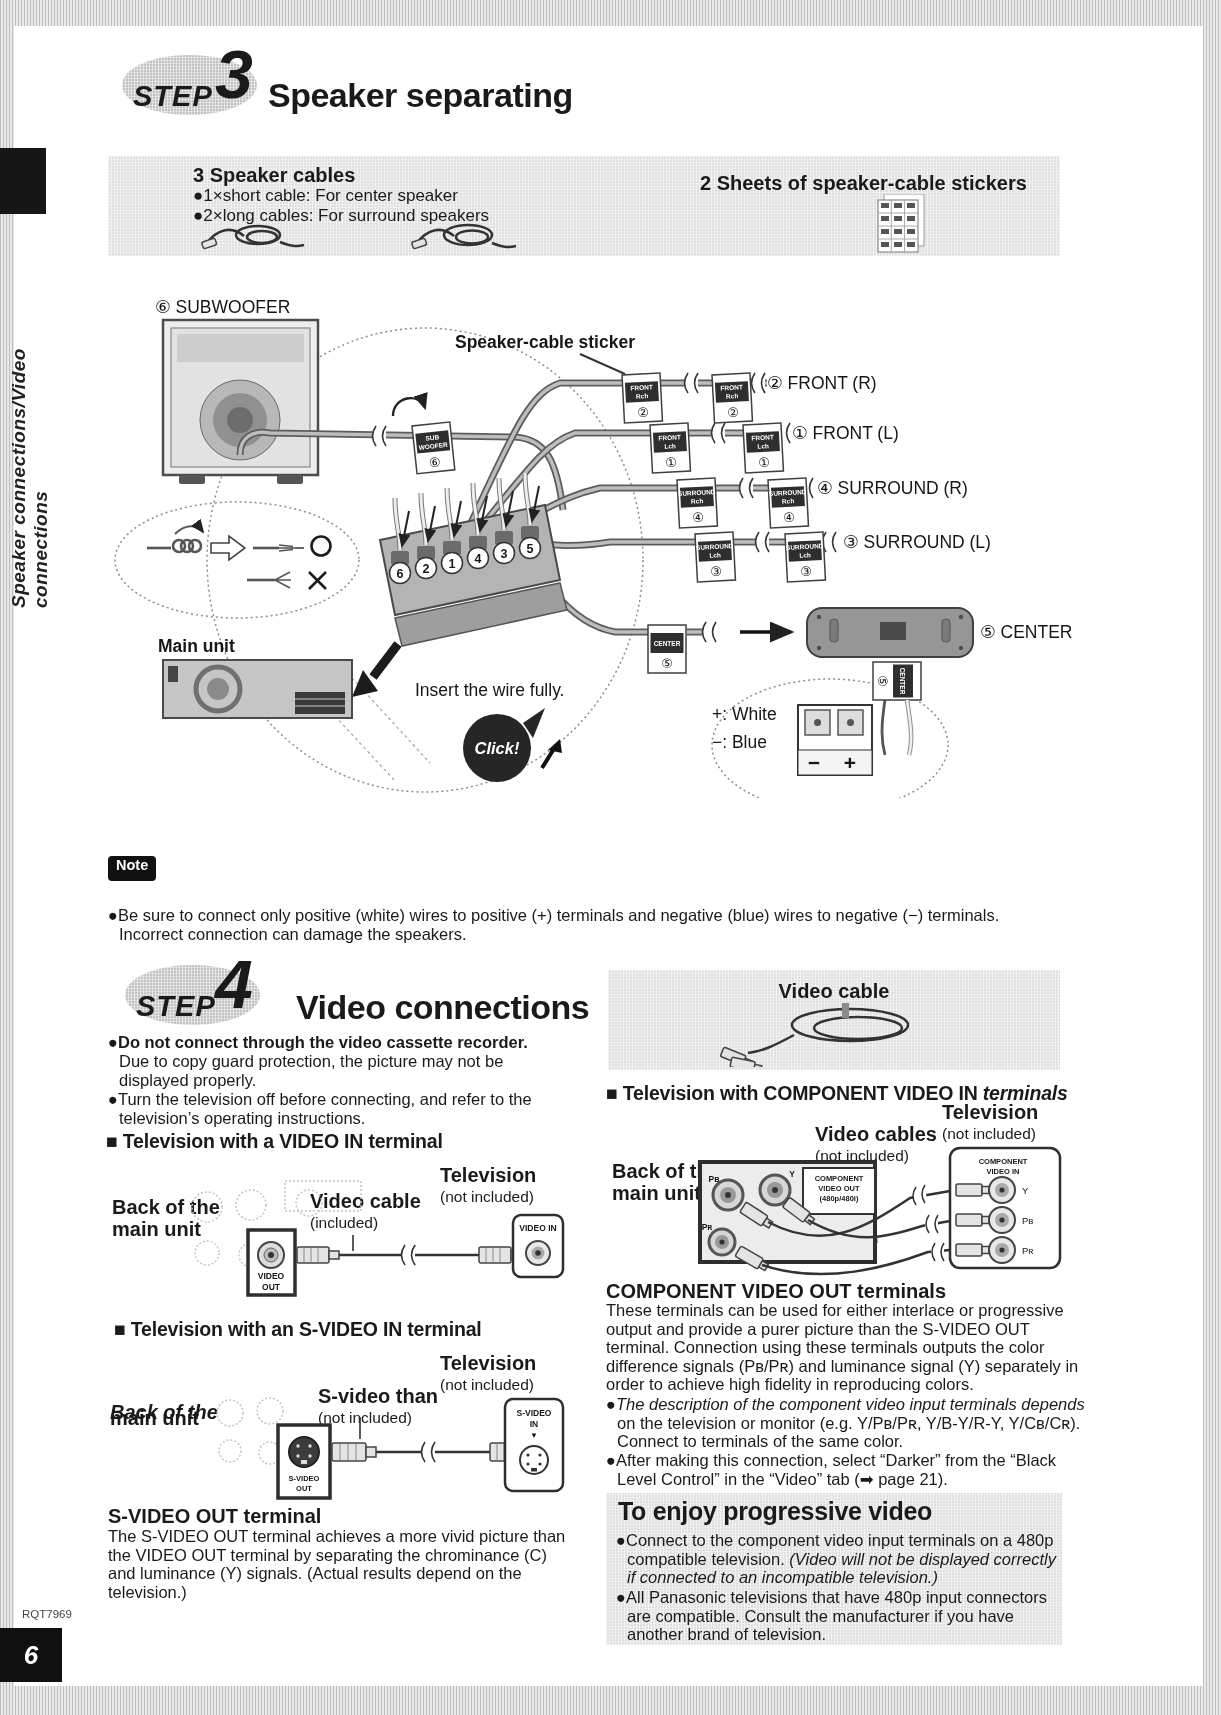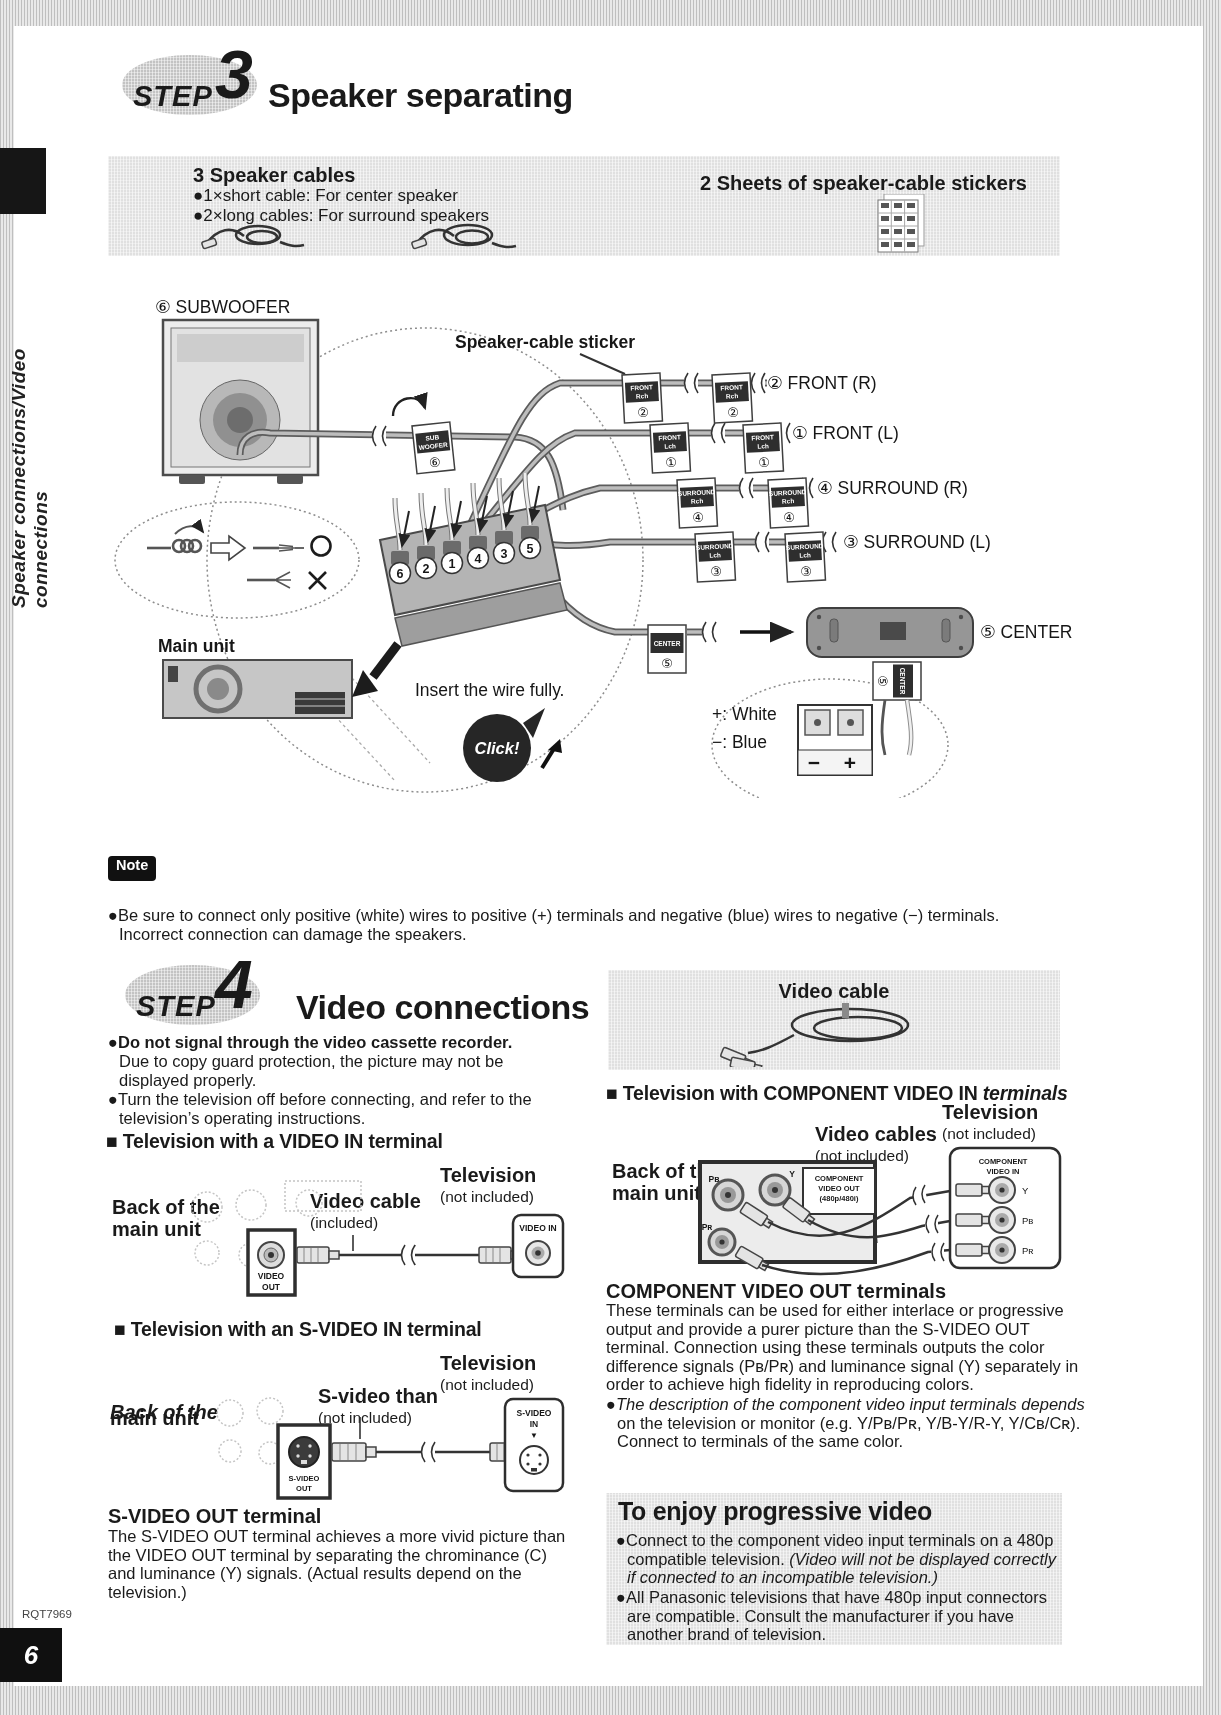--- a/index.html
+++ b/index.html
@@ -376,21 +376,21 @@
   <div class="abs body16" style="left:108px;top:906px;white-space:nowrap">●Be sure to connect only positive (white) wires to positive (+) terminals and negative (blue) wires to negative (−) terminals.</div>
   <div class="abs body16" style="left:119px;top:925px;white-space:nowrap">Incorrect connection can damage the speakers.</div>
 
   <div class="abs" style="left:111px;top:950px;width:560px;height:95px">
     <div class="stepellipse" style="left:14px;top:15px;width:135px;height:60px"></div>
     <span class="stepw" style="left:25px;top:40px">STEP</span>
     <span class="stepn" style="left:104px;top:0">4</span>
   </div>
   <div class="abs h1" style="left:296px;top:988px">Video connections</div>
 
-  <div class="abs body16 b" style="left:108px;top:1033px;white-space:nowrap">●Do not signal through the video cassette recorder.</div>
+  <div class="abs body16 b" style="left:108px;top:1033px;white-space:nowrap">●Do not connect through the video cassette recorder.</div>
   <div class="abs body16" style="left:119px;top:1052px;width:452px">Due to copy guard protection, the picture may not be displayed properly.</div>
   <div class="abs body16 hang" style="left:108px;top:1090px;width:452px">●Turn the television off before connecting, and refer to the television’s operating instructions.</div>
 
   <div class="abs h2" style="left:106px;top:1130px">■ Television with a VIDEO IN terminal</div>
   <div class="abs lblb" style="left:440px;top:1164px">Television</div>
   <div class="abs lbln" style="left:440px;top:1186px">(not included)</div>
   <div class="abs lblb" style="left:310px;top:1190px">Video cable</div>
   <div class="abs lbln" style="left:310px;top:1212px">(included)</div>
   <div class="abs lblb" style="left:112px;top:1196px">Back of the</div>
   <div class="abs lblb" style="left:112px;top:1218px">main unit</div>
@@ -568,20 +568,21 @@
       <circle cx="392" cy="150" r="7" fill="#aaa"></circle>
       <circle cx="392" cy="150" r="2.6" fill="#333"></circle>
     <text x="412" y="94" font-size="9.5">Y</text>
     <text x="412" y="124" font-size="9.5">Pʙ</text>
     <text x="412" y="154" font-size="9.5">Pʀ</text>
   </svg>
 
   <div class="abs lblb" style="left:606px;top:1280px">COMPONENT VIDEO OUT terminals</div>
   <div class="abs body16" style="left:606px;top:1301px;width:474px">These terminals can be used for either interlace or progressive output and provide a purer picture than the S-VIDEO OUT terminal. Connection using these terminals outputs the color difference signals (Pʙ/Pʀ) and luminance signal (Y) separately in order to achieve high fidelity in reproducing colors.</div>
   <div class="abs body16 hang" style="left:606px;top:1395px;width:478px"><span class="i">●The description of the component video input terminals depends</span><span> on the television or monitor (e.g. Y/Pʙ/Pʀ, Y/B-Y/R-Y, Y/Cʙ/Cʀ). Connect to terminals of the same color.</span></div>
+  <div class="abs body16 hang" style="left:606px;top:1451px;width:478px">●After making this connection, select “Darker” from the “Black Level Control” in the “Video” tab (➡ page 21).</div>
 
   <div class="abs halftone" style="left:606px;top:1493px;width:456px;height:152px"></div>
   <div class="abs" style="left:618px;top:1497px;font-size:25px;font-weight:bold;letter-spacing:-.3px">To enjoy progressive video</div>
   <div class="abs body16 hang" style="left:616px;top:1531px;width:440px"><span>●Connect to the component video input terminals on a 480p compatible television. </span><span class="i">(Video will not be displayed correctly if connected to an incompatible television.)</span></div>
   <div class="abs body16 hang" style="left:616px;top:1588px;width:440px">●All Panasonic televisions that have 480p input connectors are compatible. Consult the manufacturer if you have another brand of television.</div>
 
   <div class="abs" style="left:22px;top:1608px;font-size:11.5px;color:#444">RQT7969</div>
   <div class="abs pagebox" style="left:0;top:1628px;width:62px;height:54px">
       <span>6</span>
     </div>

